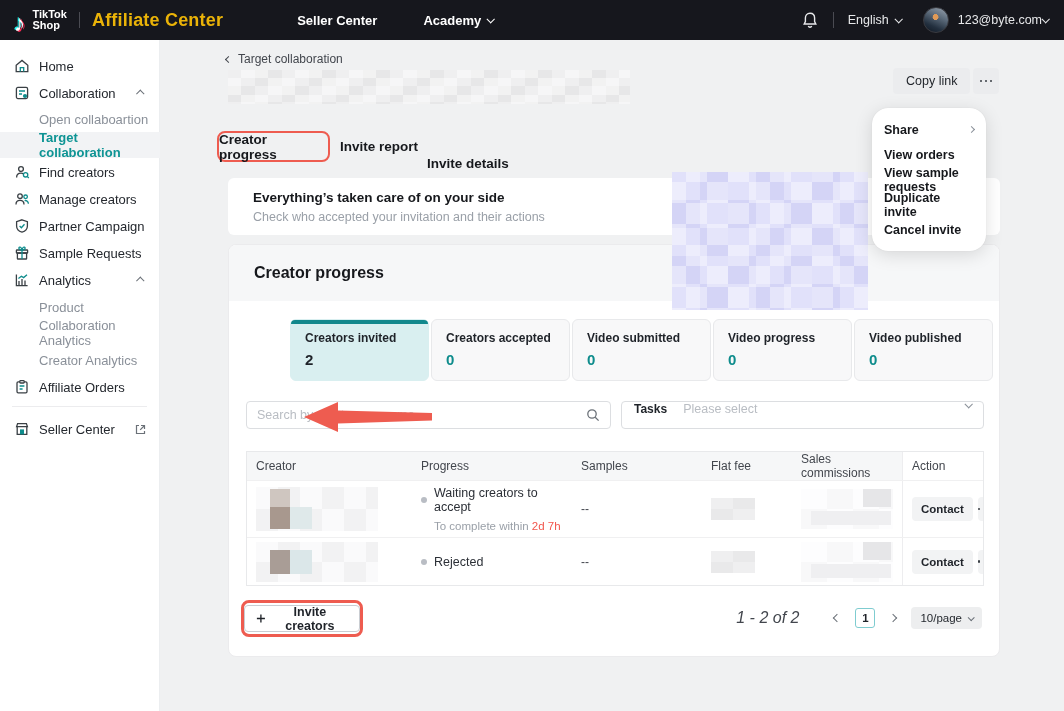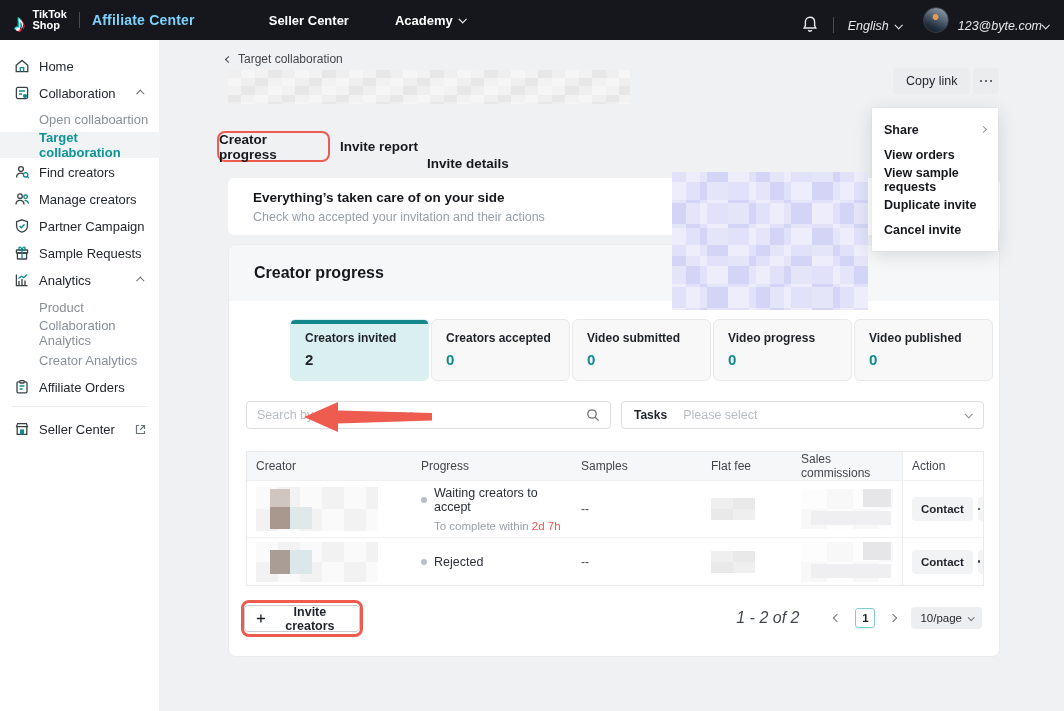--- a/index.html
+++ b/index.html
@@ -8,24 +8,24 @@
   body { font-family:"Liberation Sans", sans-serif; background:#f0f1f2; color:#1f2329; overflow:hidden; }
   #app { position:relative; width:1064px; height:711px; }
 
   
   .hdr { position:absolute; left:0; top:0; width:1064px; height:40px; background:#16171d; display:flex; align-items:center; z-index:50; }
   .hdr .note { font-size:23px; font-weight:bold; color:#fff; margin-left:14px; line-height:1;
                text-shadow:-1.5px -1px 0 #25f4ee, 1.5px 1px 0 #fe2c55; }
   .brand { margin-left:7px; line-height:11px; }
   .brand div { color:#fff; font-size:11px; font-weight:bold; }
   .hdr-div { width:1px; height:16px; background:#4a4b52; margin:0 12px; }
-  .app-title { color:#7dd3fc; font-size:14px; font-weight:bold; letter-spacing:.2px; }
+  .app-title { color:#eab308; font-size:18px; font-weight:bold; letter-spacing:.2px; }
   .hdr-nav { color:#fff; font-size:13px; font-weight:bold; margin-left:74px; display:flex; align-items:center; gap:6px; cursor:pointer; }
   .hdr-nav.second { margin-left:46px; }
-  .hdr-right { margin-left:auto; display:flex; align-items:flex-end; margin-right:16px;font-style:italic; }
+  .hdr-right { margin-left:auto; display:flex; align-items:center; margin-right:16px; }
   .bell { width:18px; height:18px; }
   .hdr-right .hdr-div { margin:0 14px; }
   .lang { color:#e7e8ea; font-size:12.5px; display:flex; align-items:center; gap:6px; cursor:pointer; }
   .avatar { width:26px; height:26px; border-radius:50%; margin-left:22px; border:1px solid #3a3b41;
             background: radial-gradient(circle at 48% 38%, #e09a57 0 15%, rgba(0,0,0,0) 16%),
                         linear-gradient(205deg,#9aa5b1 0%,#5b6a7a 38%,#23303f 72%,#0f1722 100%); }
   .email { color:#e7e8ea; font-size:12.5px; margin-left:9px; display:flex; align-items:center; cursor:pointer; }
 
   .chev { display:inline-block; width:6px; height:6px; border-right:1.6px solid currentColor; border-bottom:1.6px solid currentColor; }
   .chev.down { transform:rotate(45deg) translateY(-1px); }
@@ -53,21 +53,21 @@
   .mosaic-title { position:absolute; left:68px; top:30px; width:402px; height:34px;
     background:
       repeating-conic-gradient(rgba(255,255,255,.45) 0% 25%, rgba(0,0,0,0) 0% 50%) 13px 8px/54px 34px,
       repeating-conic-gradient(#e7e7e8 0% 25%, #efeff0 0% 50%) 0 0/54px 32px, #ebebec; }
 
   .btn-copy { position:absolute; left:733px; top:28px; height:26px; padding:0 13px; background:#ebecee; border:none; border-radius:4px;
               font-family:inherit; font-size:12.5px; font-weight:normal; color:#1f2329; cursor:pointer; }
   .btn-more { position:absolute; left:813px; top:28px; width:26px; height:26px; background:#ebecee; border:none; border-radius:4px; cursor:pointer;
               display:flex; align-items:center; justify-content:center; }
 
-  .menu { position:absolute; left:712px; top:68px; width:126px; background:#fff; border-radius:0; padding:9px 0;
+  .menu { position:absolute; left:712px; top:68px; width:114px; background:#fff; border-radius:16px; padding:9px 0;
           box-shadow:0 4px 18px rgba(0,0,0,.13), 0 0 1px rgba(0,0,0,.12); z-index:40; }
   .menu-item { height:25px; display:flex; align-items:center; padding:0 12px; font-size:12.5px; font-weight:bold; color:#16181c; cursor:pointer; }
   .menu-item .grow { flex:1; }
   .menu-item .chev { color:#8a9099; width:5px; height:5px; }
 
   .tab-annot { position:absolute; left:57px; top:91px; width:113px; height:31px; border:2.5px solid #ee5c50; border-radius:8px;
                display:flex; align-items:center; justify-content:center; }
   .tab { font-size:13.5px; font-weight:bold; color:#16181c; cursor:pointer; }
   .tab.t2 { position:absolute; left:180px; top:99px; }
   .tab.t3 { position:absolute; left:267px; top:116px; }
@@ -91,21 +91,21 @@
   .stat .lbl { font-size:12px; font-weight:bold; color:#1f2329; }
   .stat .val { font-size:15px; font-weight:bold; color:#0e8c8c; margin-top:6px; }
   .stat.sel { background:#d9eff0; border-color:#d9eff0; }
   .stat.sel::before { content:""; position:absolute; left:0; right:0; top:0; height:4px; background:#12888c; border-radius:6px 6px 0 0; }
   .stat.sel .val { color:#1f2329; }
 
   .search-row { position:absolute; left:17px; top:156px; width:738px; display:flex; gap:10px; }
   .search-box { width:365px; height:28px; border:1px solid #dcdee1; border-radius:4px; background:#fff; display:flex; align-items:center; padding:0 10px; }
   .search-box input { flex:1; border:none; outline:none; font-family:inherit; font-size:12.5px; color:#1f2329; background:transparent; }
   .search-box input::placeholder { color:#b9bdc3; }
-  .tasks-box { flex:1; height:28px; border:1px solid #dcdee1; border-radius:4px; background:#fff; display:flex; align-items:center; padding:0 12px; cursor:pointer; }
+  .tasks-box { flex:1; height:28px; border:1px solid #dcdee1; border-radius:4px; background:#fff; display:flex; padding:0 12px; cursor:pointer; }
   .tasks-lbl { font-size:12px; font-weight:bold; color:#1f2329; margin-right:16px; }
   .tasks-ph { font-size:12.5px; color:#b9bdc3; flex:1; }
   .tasks-box .chev { color:#8a9099; }
 
   .tbl { position:absolute; left:17px; top:206px; width:738px; border:1px solid #e8e9eb; border-radius:0; overflow:hidden; background:#fff; }
   .tr { display:flex; align-items:stretch; }
   .th { background:#f6f7f8; height:28px; }
   .td, .hc { display:flex; align-items:center; padding:0 9px; font-size:12px; }
   .hc { color:#42464d; }
   .c-creator { width:165px; }

